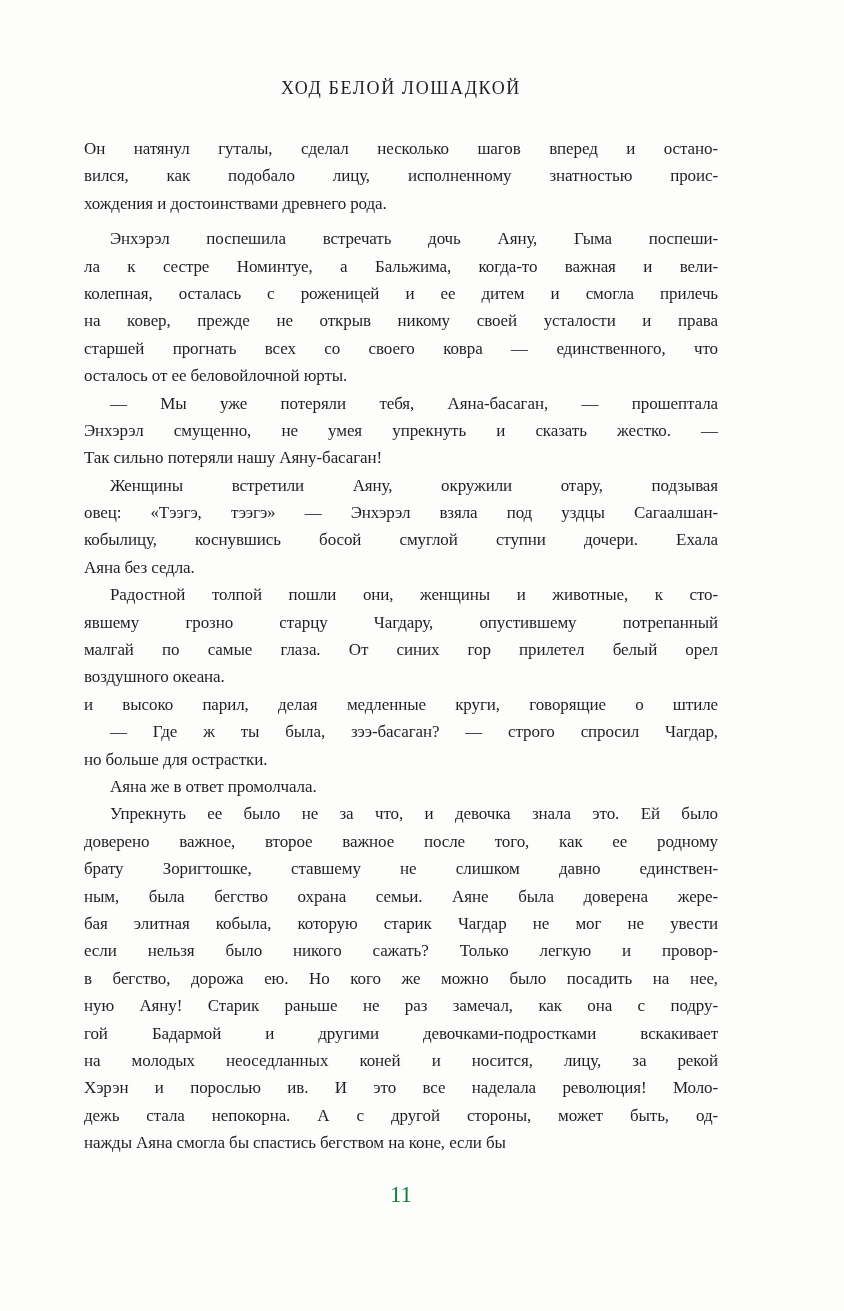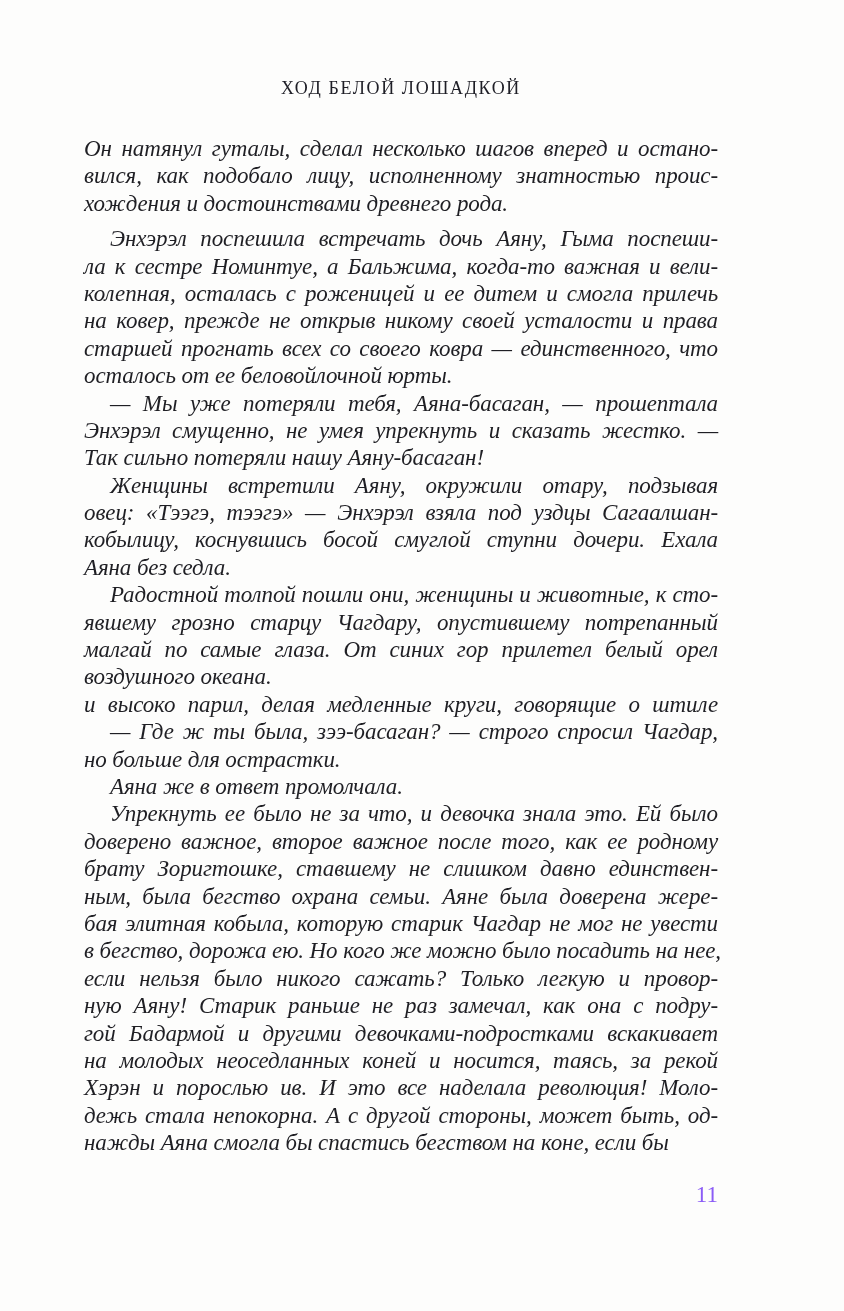--- a/index.html
+++ b/index.html
@@ -28,22 +28,21 @@
     font-size: 18px;
     letter-spacing: 1.6px;
     color: #1e1e26;
     white-space: nowrap;
   }
   .text-block {
     position: absolute;
     top: 135px;
     left: 84px;
     width: 634px;
-    font-size: 23px;
-    font-style: italic;
+    font-size: 17px;
   }
   .paragraph {
     margin: 0;
     padding: 0;
   }
   .paragraph.space-before {
     margin-top: 8px;
   }
   .line {
     height: 27.4px;
@@ -58,23 +57,23 @@
     text-align-last: left;
   }
   .line.indent {
     padding-left: 26px;
   }
   .page-number {
     position: absolute;
     top: 1182px;
     left: 84px;
     width: 634px;
-    text-align: right;
+    text-align: center;
     font-size: 23px;
-    color: #8b5cf6;
+    color: #15803d;
   }
 </style>
 </head>
 <body>
 
 <div class="page">
 
   <div class="running-head">ХОД БЕЛОЙ ЛОШАДКОЙ</div>
 
   <div class="text-block">
@@ -115,25 +114,25 @@
       </div>
       <div class="paragraph">
         <div class="line last indent">Аяна же в ответ промолчала.</div>
       </div>
       <div class="paragraph">
         <div class="line indent">Упрекнуть ее было не за что, и девочка знала это. Ей было</div>
         <div class="line">доверено важное, второе важное после того, как ее родному</div>
         <div class="line">брату Зоригтошке, ставшему не слишком давно единствен-</div>
         <div class="line">ным, была бегство охрана семьи. Аяне была доверена жере-</div>
         <div class="line">бая элитная кобыла, которую старик Чагдар не мог не увести</div>
+        <div class="line">если нельзя было никого сажать? Только легкую и провор-</div>
         <div class="line">в бегство, дорожа ею. Но кого же можно было посадить на нее,</div>
-        <div class="line">если нельзя было никого сажать? Только легкую и провор-</div>
         <div class="line">ную Аяну! Старик раньше не раз замечал, как она с подру-</div>
         <div class="line">гой Бадармой и другими девочками-подростками вскакивает</div>
-        <div class="line">на молодых неоседланных коней и носится, таясь, за рекой</div>
+        <div class="line">на молодых неоседланных коней и носится, лицу, за рекой</div>
         <div class="line">Хэрэн и порослью ив. И это все наделала революция! Моло-</div>
         <div class="line">дежь стала непокорна. А с другой стороны, может быть, од-</div>
         <div class="line last">нажды Аяна смогла бы спастись бегством на коне, если бы</div>
       </div>
     </div>
 
   <div class="page-number">11</div>
 
 </div>
 

